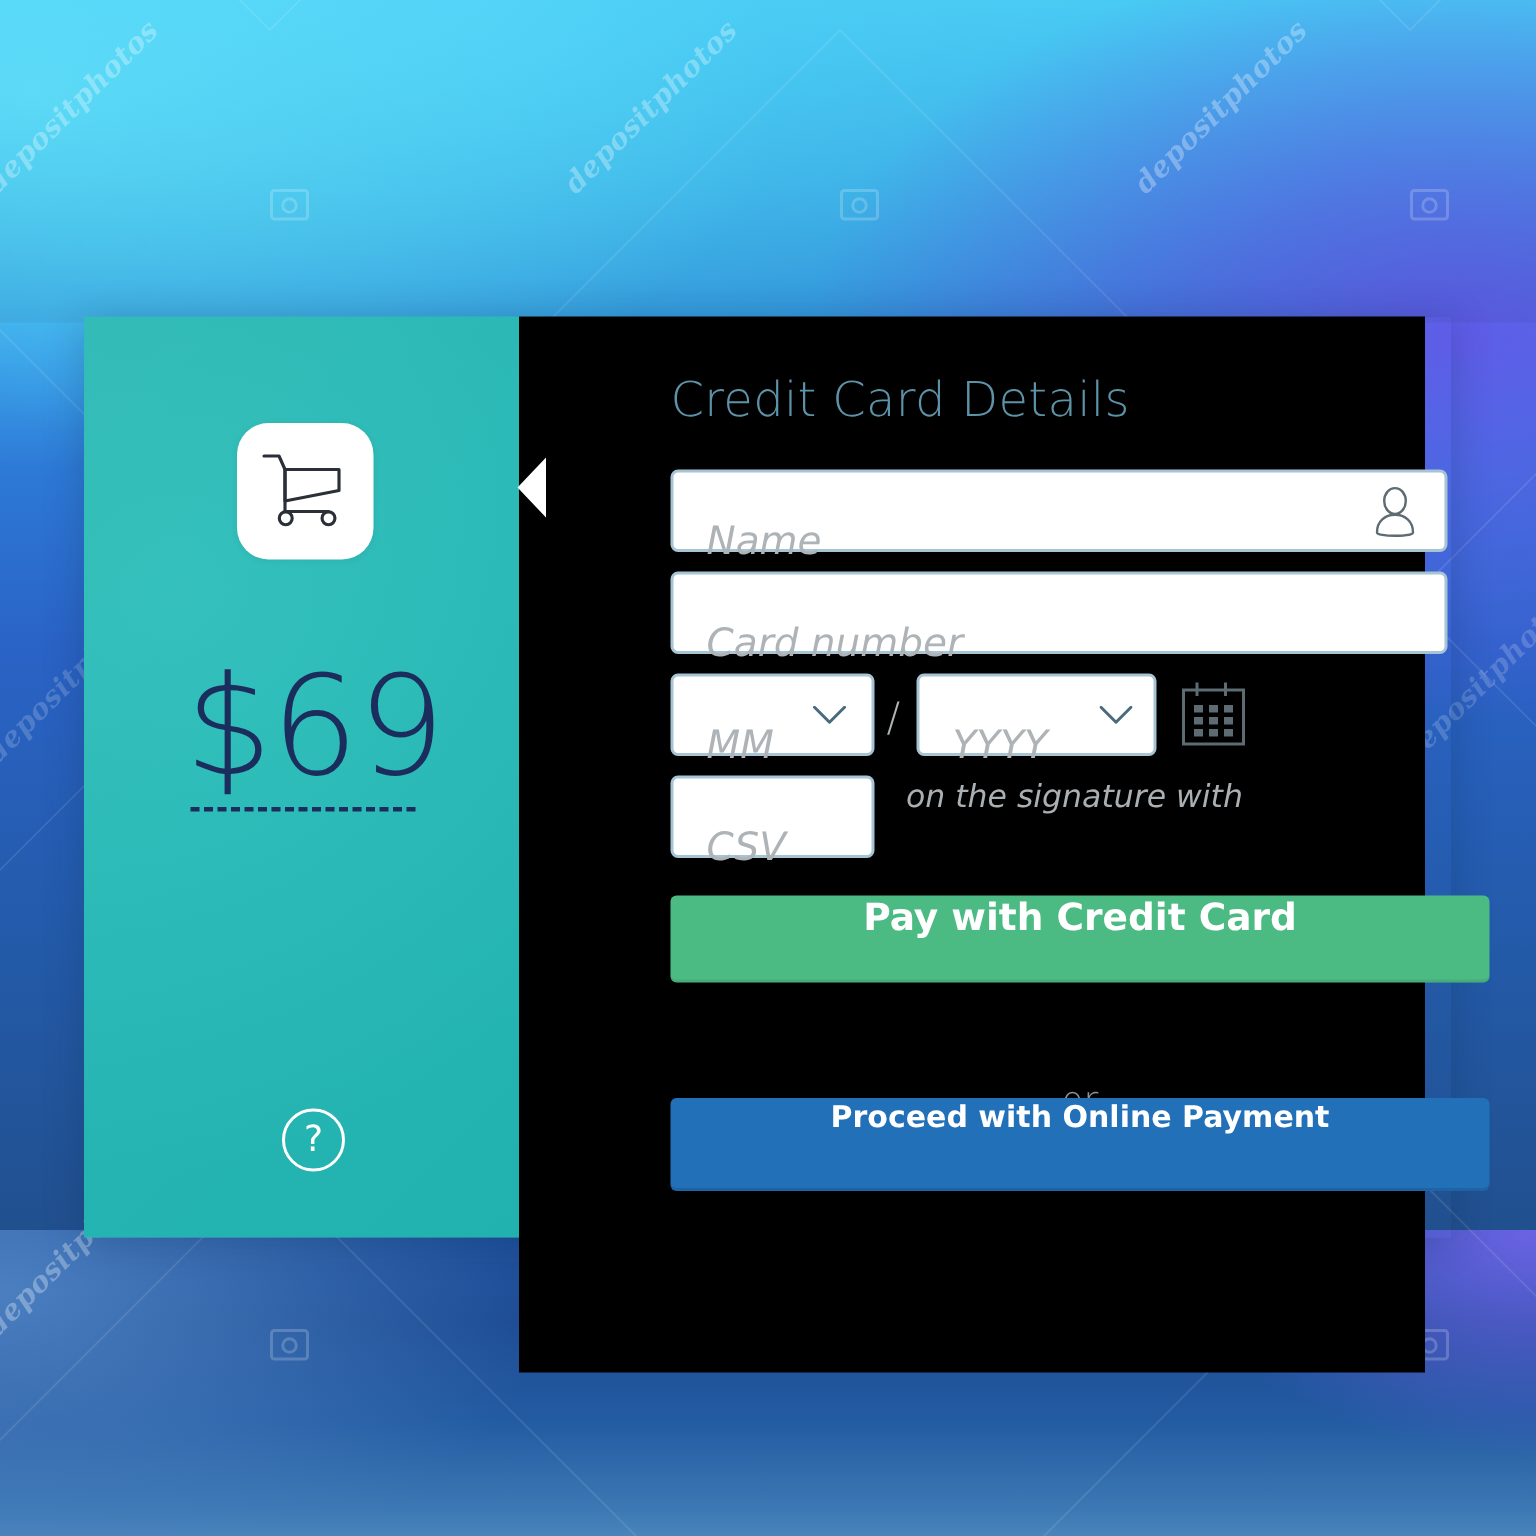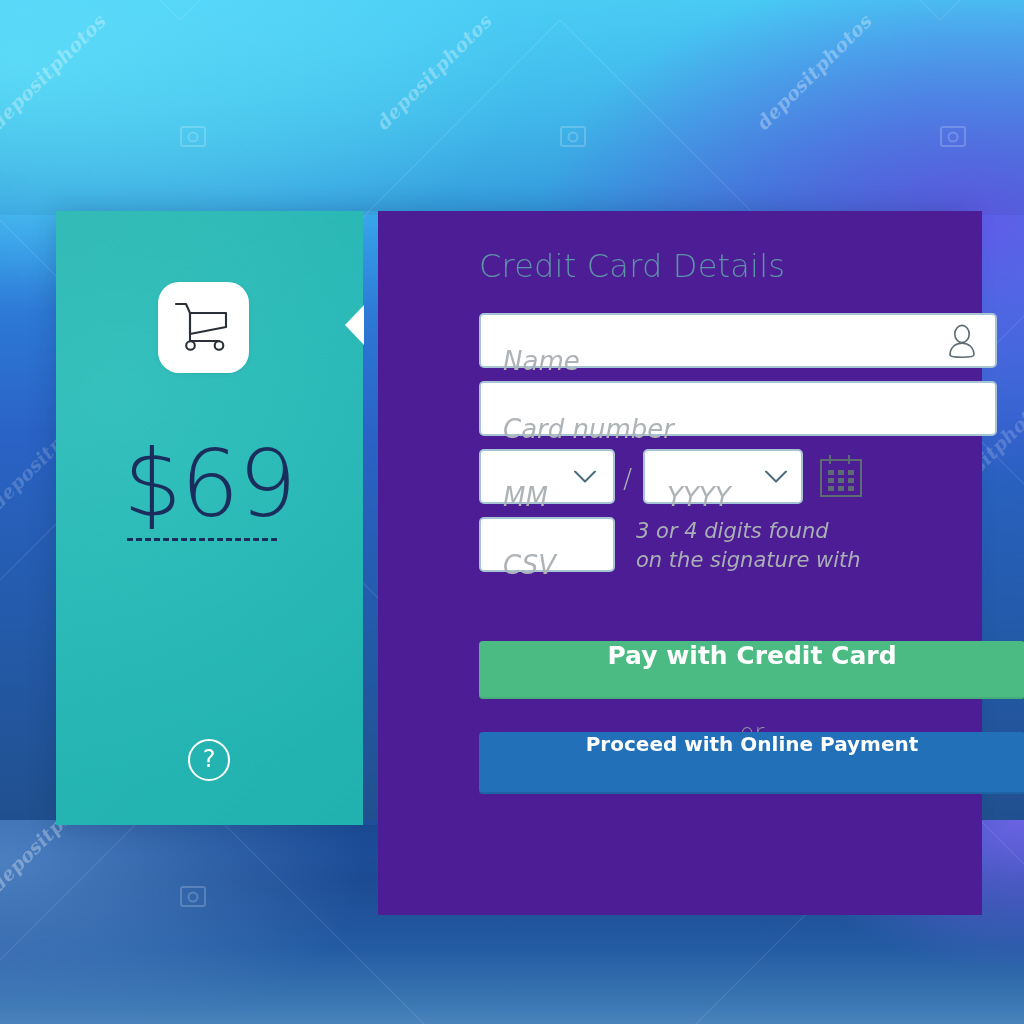--- a/index.html
+++ b/index.html
@@ -97,24 +97,24 @@
     background: linear-gradient(135deg, #2ebdb8 0%, #28bdba 40%, #22b8b5 100%);
     overflow: hidden;
   }
   .left-panel-shade {
     position: absolute; inset: 0;
     background: radial-gradient(ellipse 420px 400px at 20% 30%, rgba(255,255,255,0.05) 0%, rgba(0,0,0,0.04) 100%);
   }
 
   .right-panel {
     position: absolute;
-    left: 322px; top: 0;
+    left: 290px; top: 0;
     width: 604px;
     height: 704px;
-    background: #4c1d95;
+    background: #000000;
   }
 
   
   .notch {
     position: absolute;
     left: 289px;
     top: 94px;
     width: 0; height: 0;
     border-top: 20px solid transparent;
     border-bottom: 20px solid transparent;
@@ -250,21 +250,20 @@
     font-family: "DejaVu Sans", sans-serif;
     font-weight: 700;
     cursor: pointer;
     text-align: center;
   }
   #btn-credit {
     left: 101px; top: 386px; width: 546px; height: 58px;
     background: #4cbb83;
     font-size: 25px;
     box-shadow: inset 0 -2px 0 rgba(0,0,0,0.07);
-    margin-top: 44px;
   }
   #btn-online {
     left: 101px; top: 521px; width: 546px; height: 62px;
     background: #2270b8;
     font-size: 20px;
     box-shadow: inset 0 -2px 0 rgba(0,0,0,0.10);
   }
 
   .or-text {
     position: absolute;
@@ -397,21 +396,20 @@
           <rect x="20" y="33" width="6" height="5"></rect>
           <rect x="30" y="33" width="6" height="5"></rect>
         </g>
       </svg>
 
       <div class="field" id="field-csv">
         <span class="ph">CSV</span>
       </div>
 
       <div class="csv-hint">
-        <div>3 or 4 digits found</div>
         <div>on the signature with</div>
       </div>
 
       <div class="btn" id="btn-credit">Pay with Credit Card</div>
       <div class="or-text">or</div>
       <div class="btn" id="btn-online">Proceed with Online Payment</div>
 
     </div>
 
     <div class="notch"></div>

